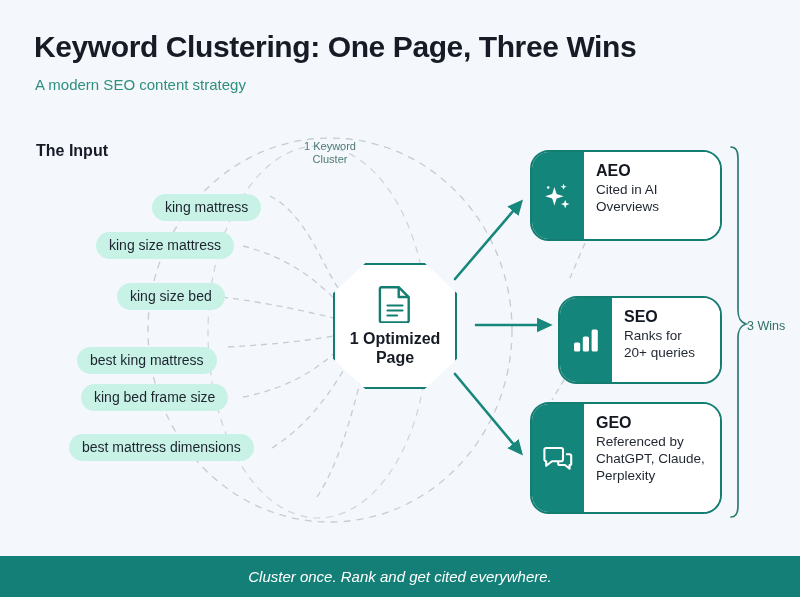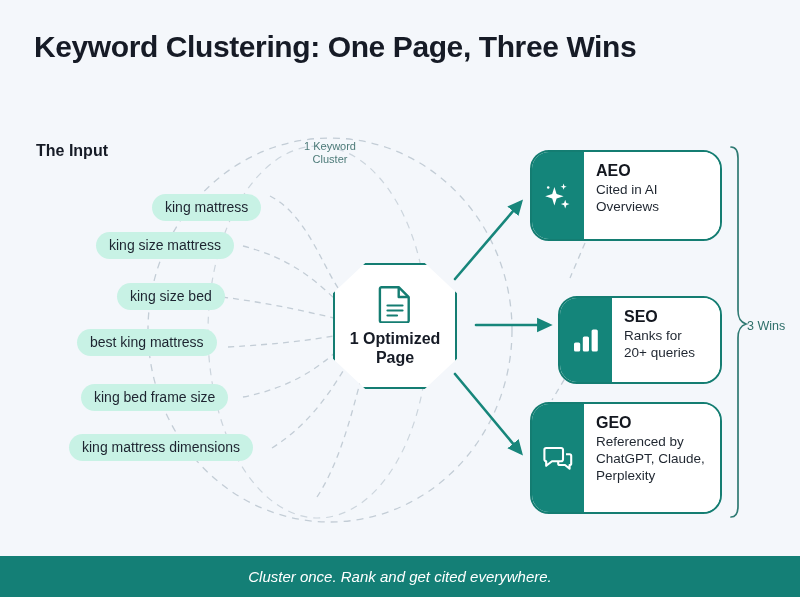--- a/index.html
+++ b/index.html
@@ -201,20 +201,21 @@
     color: #ffffff;
     white-space: nowrap;
   }
 </style>
 </head>
 <body>
 
 <div id="canvas">
 
   <div id="title">Keyword Clustering: One Page, Three Wins</div>
+  <div id="subtitle">A modern SEO content strategy</div>
 
   <div id="input-label">The Input</div>
 
   <svg id="wires" viewBox="0 0 800 597" xmlns="http://www.w3.org/2000/svg">
 
     <ellipse cx="330" cy="330" rx="182" ry="192" fill="none" stroke="#c3cdd6" stroke-width="1.3" stroke-dasharray="7 6"></ellipse>
 
     <ellipse cx="318" cy="332" rx="110" ry="186" fill="none" stroke="#ccd5dd" stroke-width="1.2" stroke-dasharray="7 6"></ellipse>
 
     <g fill="none" stroke="#c3cdd6" stroke-width="1.3" stroke-dasharray="6 5">
@@ -250,23 +251,23 @@
                C738,318 740,322 746,324
                C740,326 738,330 738,338
                L738,506
                C738,512 737,517 731,517"></path>
     </g>
   </svg>
 
   <div class="pill" style="left:152px; top:181px;margin-top:13px;">king mattress</div>
   <div class="pill" style="left:96px;  top:232px;">king size mattress</div>
   <div class="pill" style="left:117px; top:283px;">king size bed</div>
-  <div class="pill" style="left:77px;  top:329px;">best king mattress</div>
+  <div class="pill" style="left:77px;  top:347px;">best king mattress</div>
   <div class="pill" style="left:81px;  top:384px;">king bed frame size</div>
-  <div class="pill" style="left:69px;  top:434px;">king mattress dimensions</div>
+  <div class="pill" style="left:69px;  top:434px;">best mattress dimensions</div>
 
   <div id="cluster-label">1 Keyword
 Cluster</div>
 
   <div id="center-node">
     <div class="oct"></div>
     <div class="inner">
       <svg class="doc-icon" viewBox="0 0 34 38" xmlns="http://www.w3.org/2000/svg">
         <path d="M3.5,2.2 h17.2 l10.0,10.0 v23.6 a1.6,1.6 0 0 1 -1.6,1.6 h-25.6 a1.6,1.6 0 0 1 -1.6,-1.6 v-32.0 a1.6,1.6 0 0 1 1.6,-1.6 z" fill="none" stroke="#147d72" stroke-width="2.4" stroke-linejoin="round"></path>
         <path d="M20.7,2.6 v9.4 h9.6" fill="none" stroke="#147d72" stroke-width="2.4" stroke-linejoin="round"></path>

